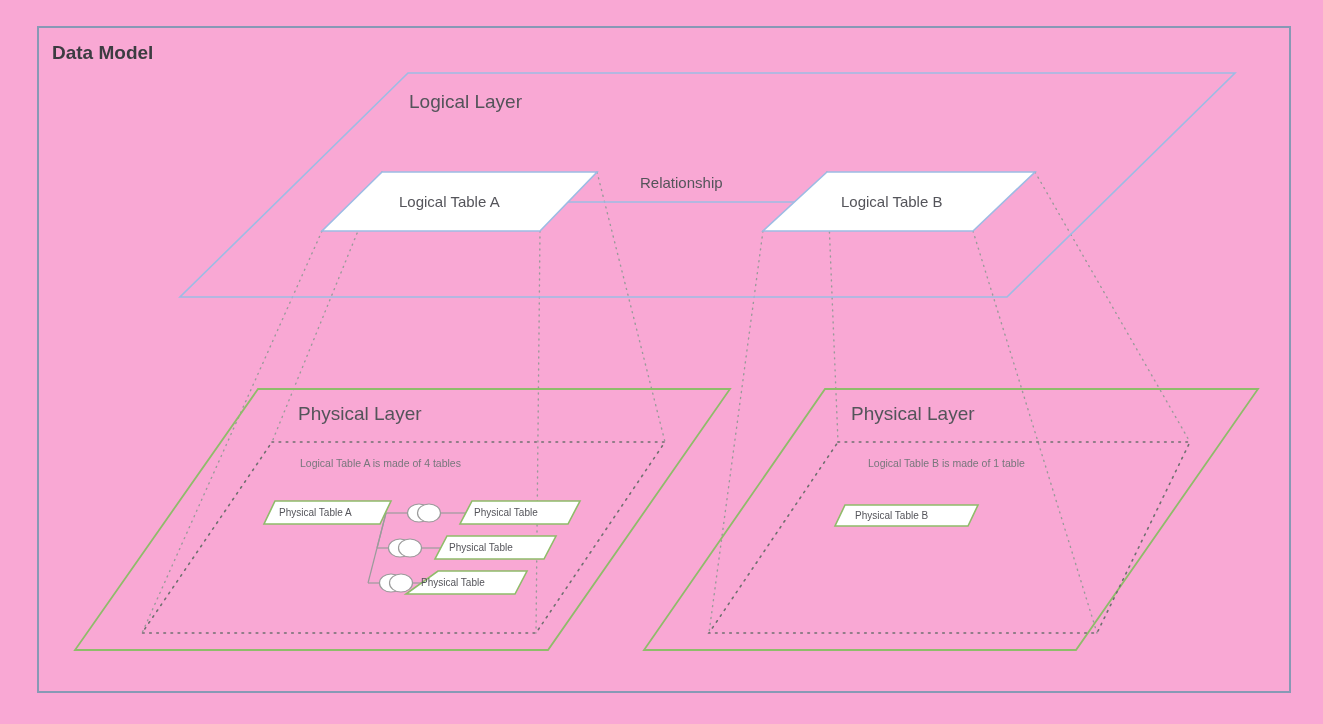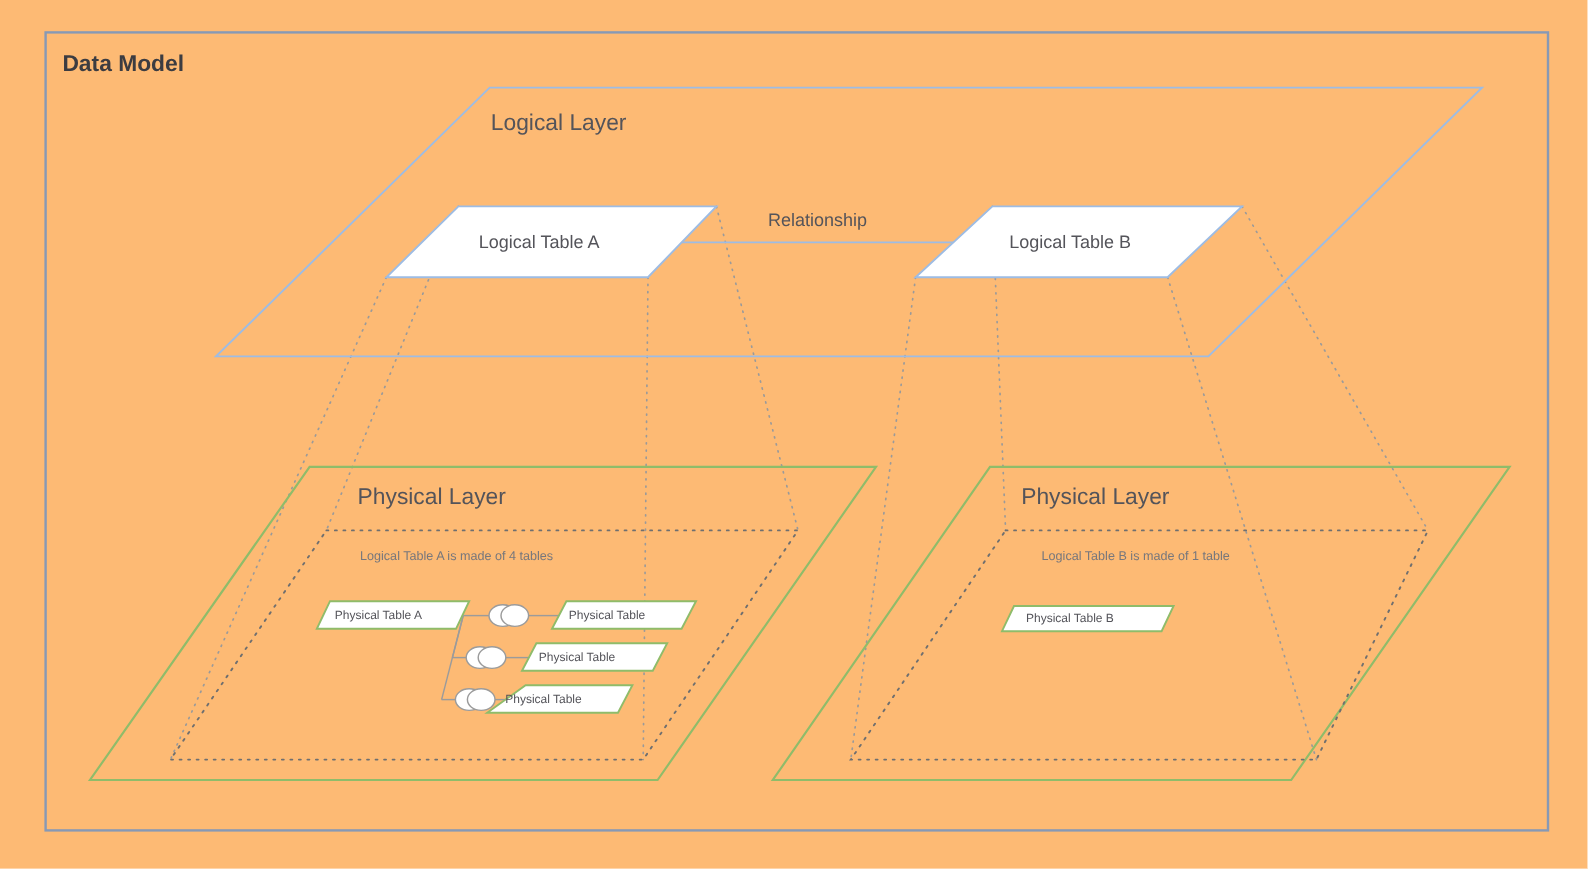--- a/index.html
+++ b/index.html
@@ -4,21 +4,21 @@
 <style>
   html, body {
     margin: 0;
     padding: 0;
     background: #ffffff;
   }
   #stage {
     position: relative;
     width: 1323px;
     height: 724px;
-    background: #fdba74;
+    background: #f9a8d4;
     font-family: "Liberation Sans", sans-serif;
     overflow: hidden;
   }
   #diagram-svg {
     position: absolute;
     top: 0;
     left: 0;
     width: 1323px;
     height: 724px;
   }

